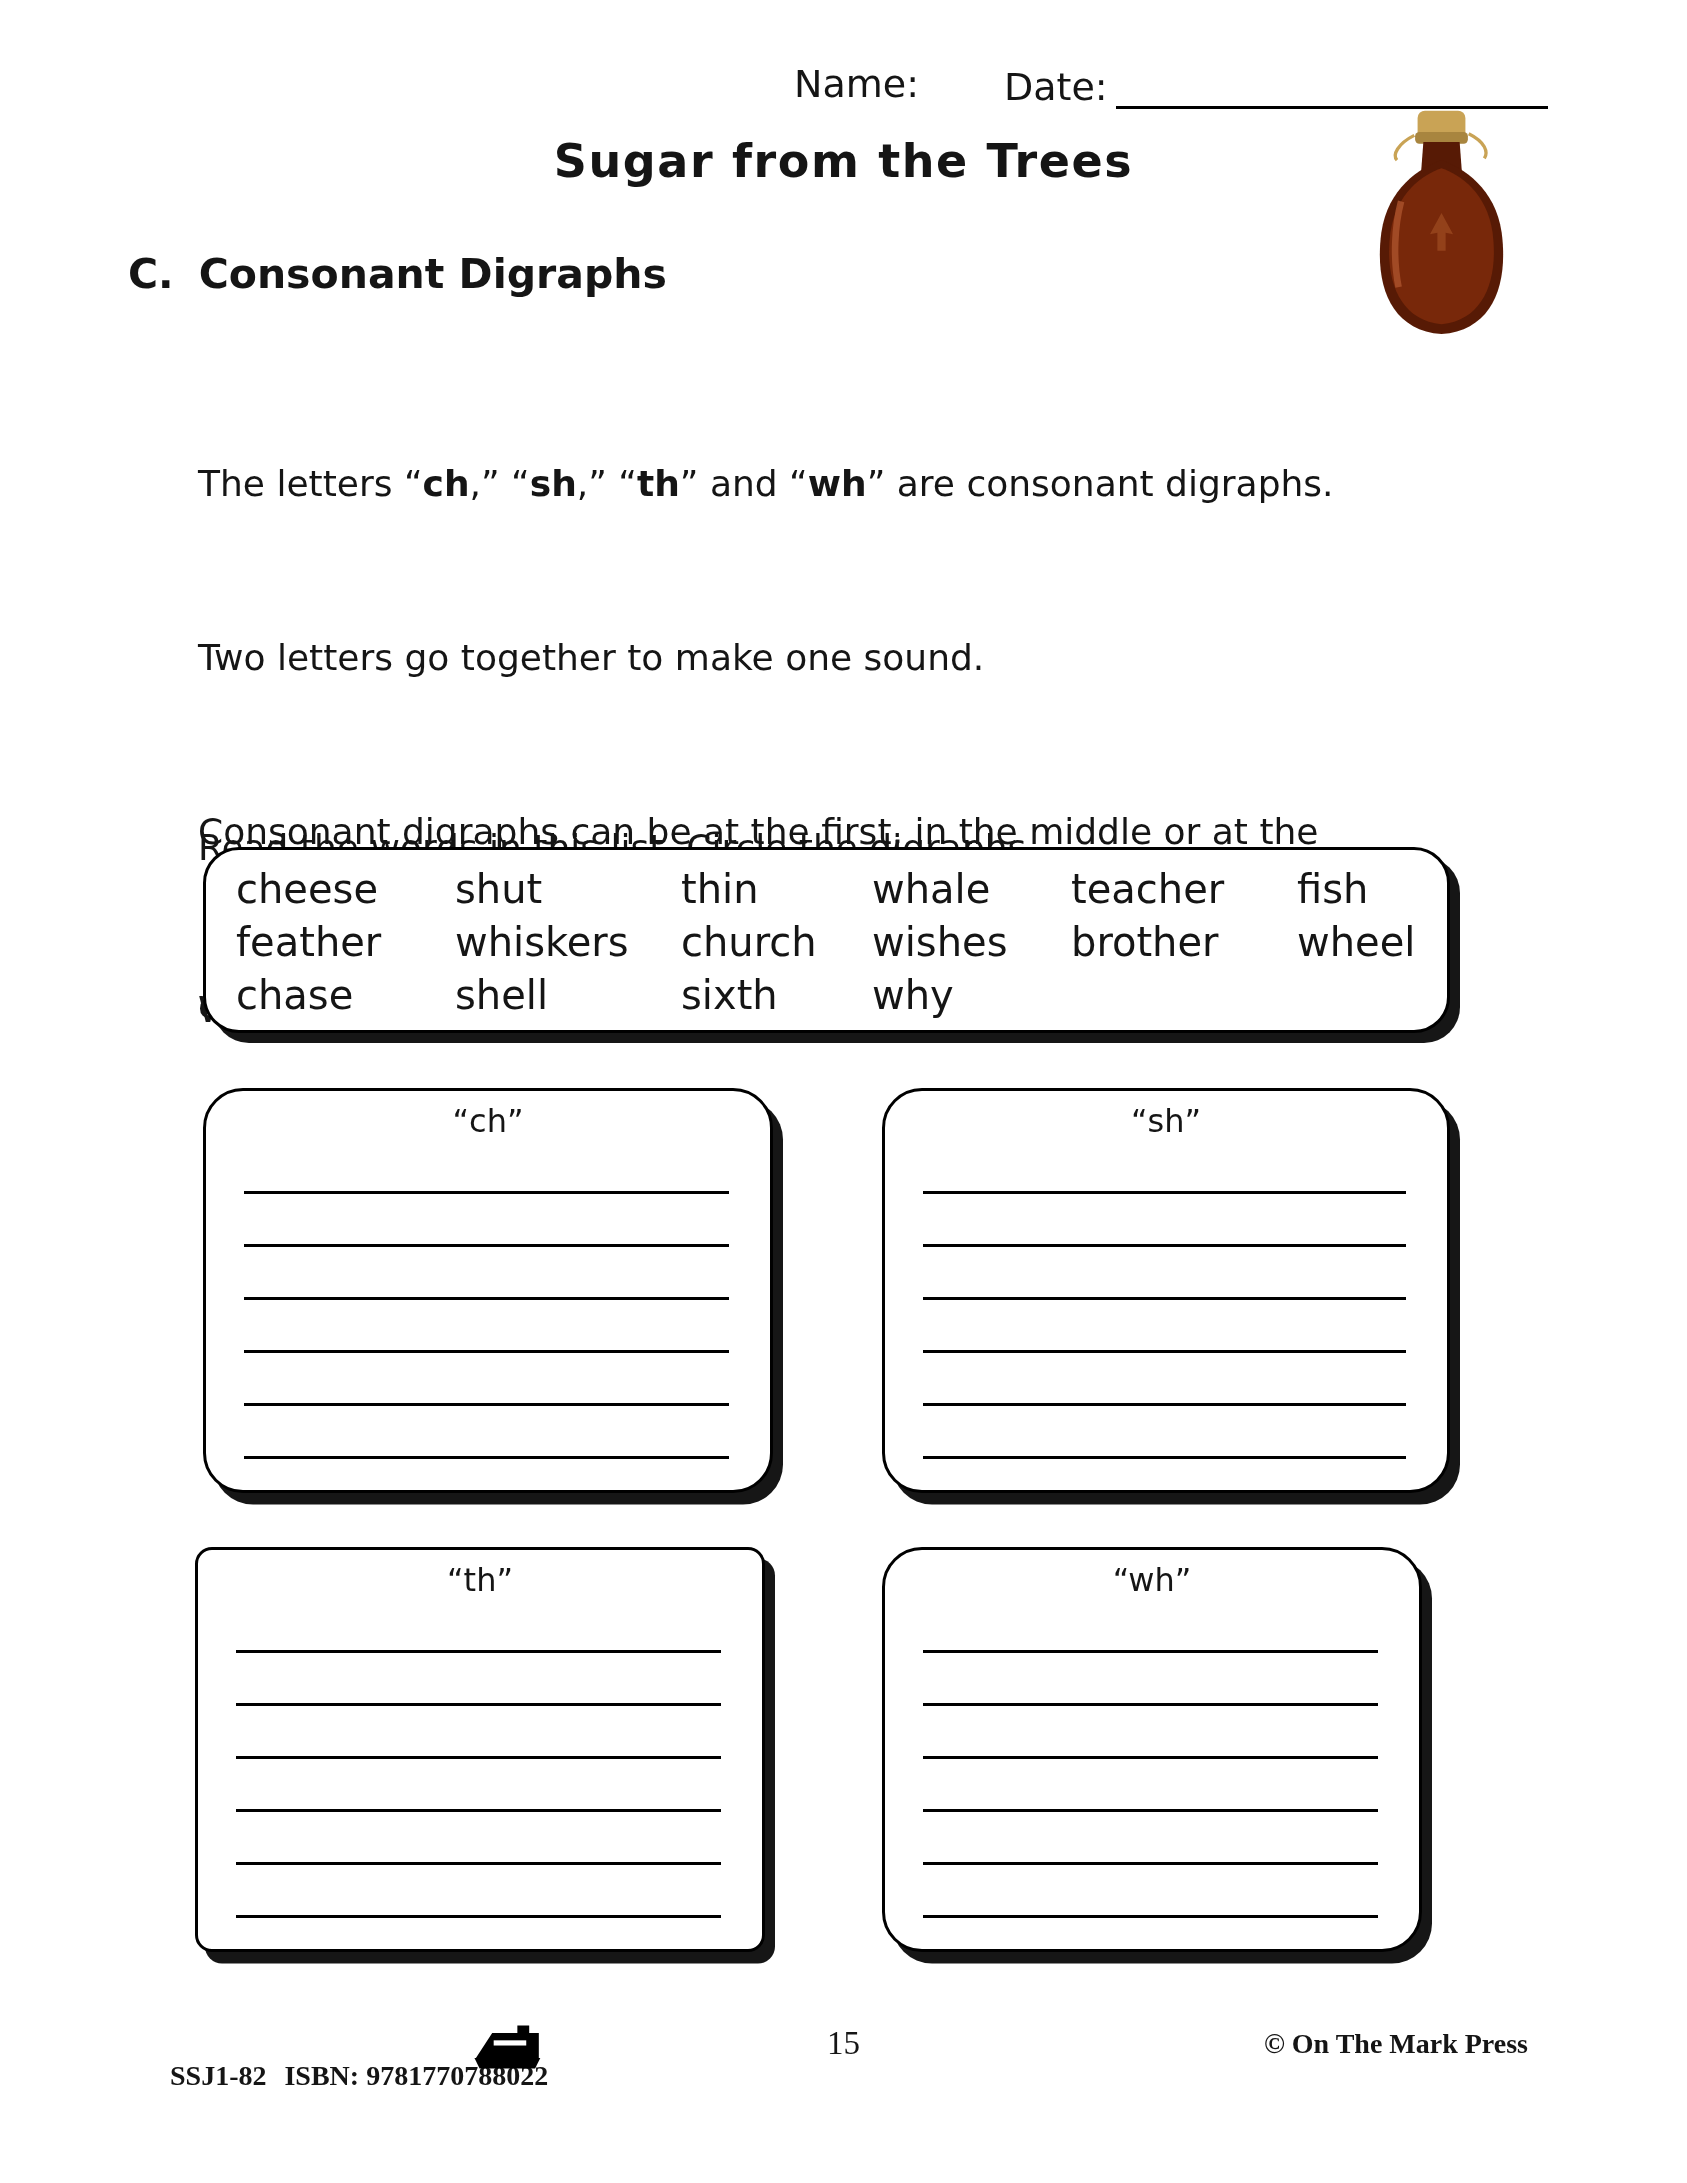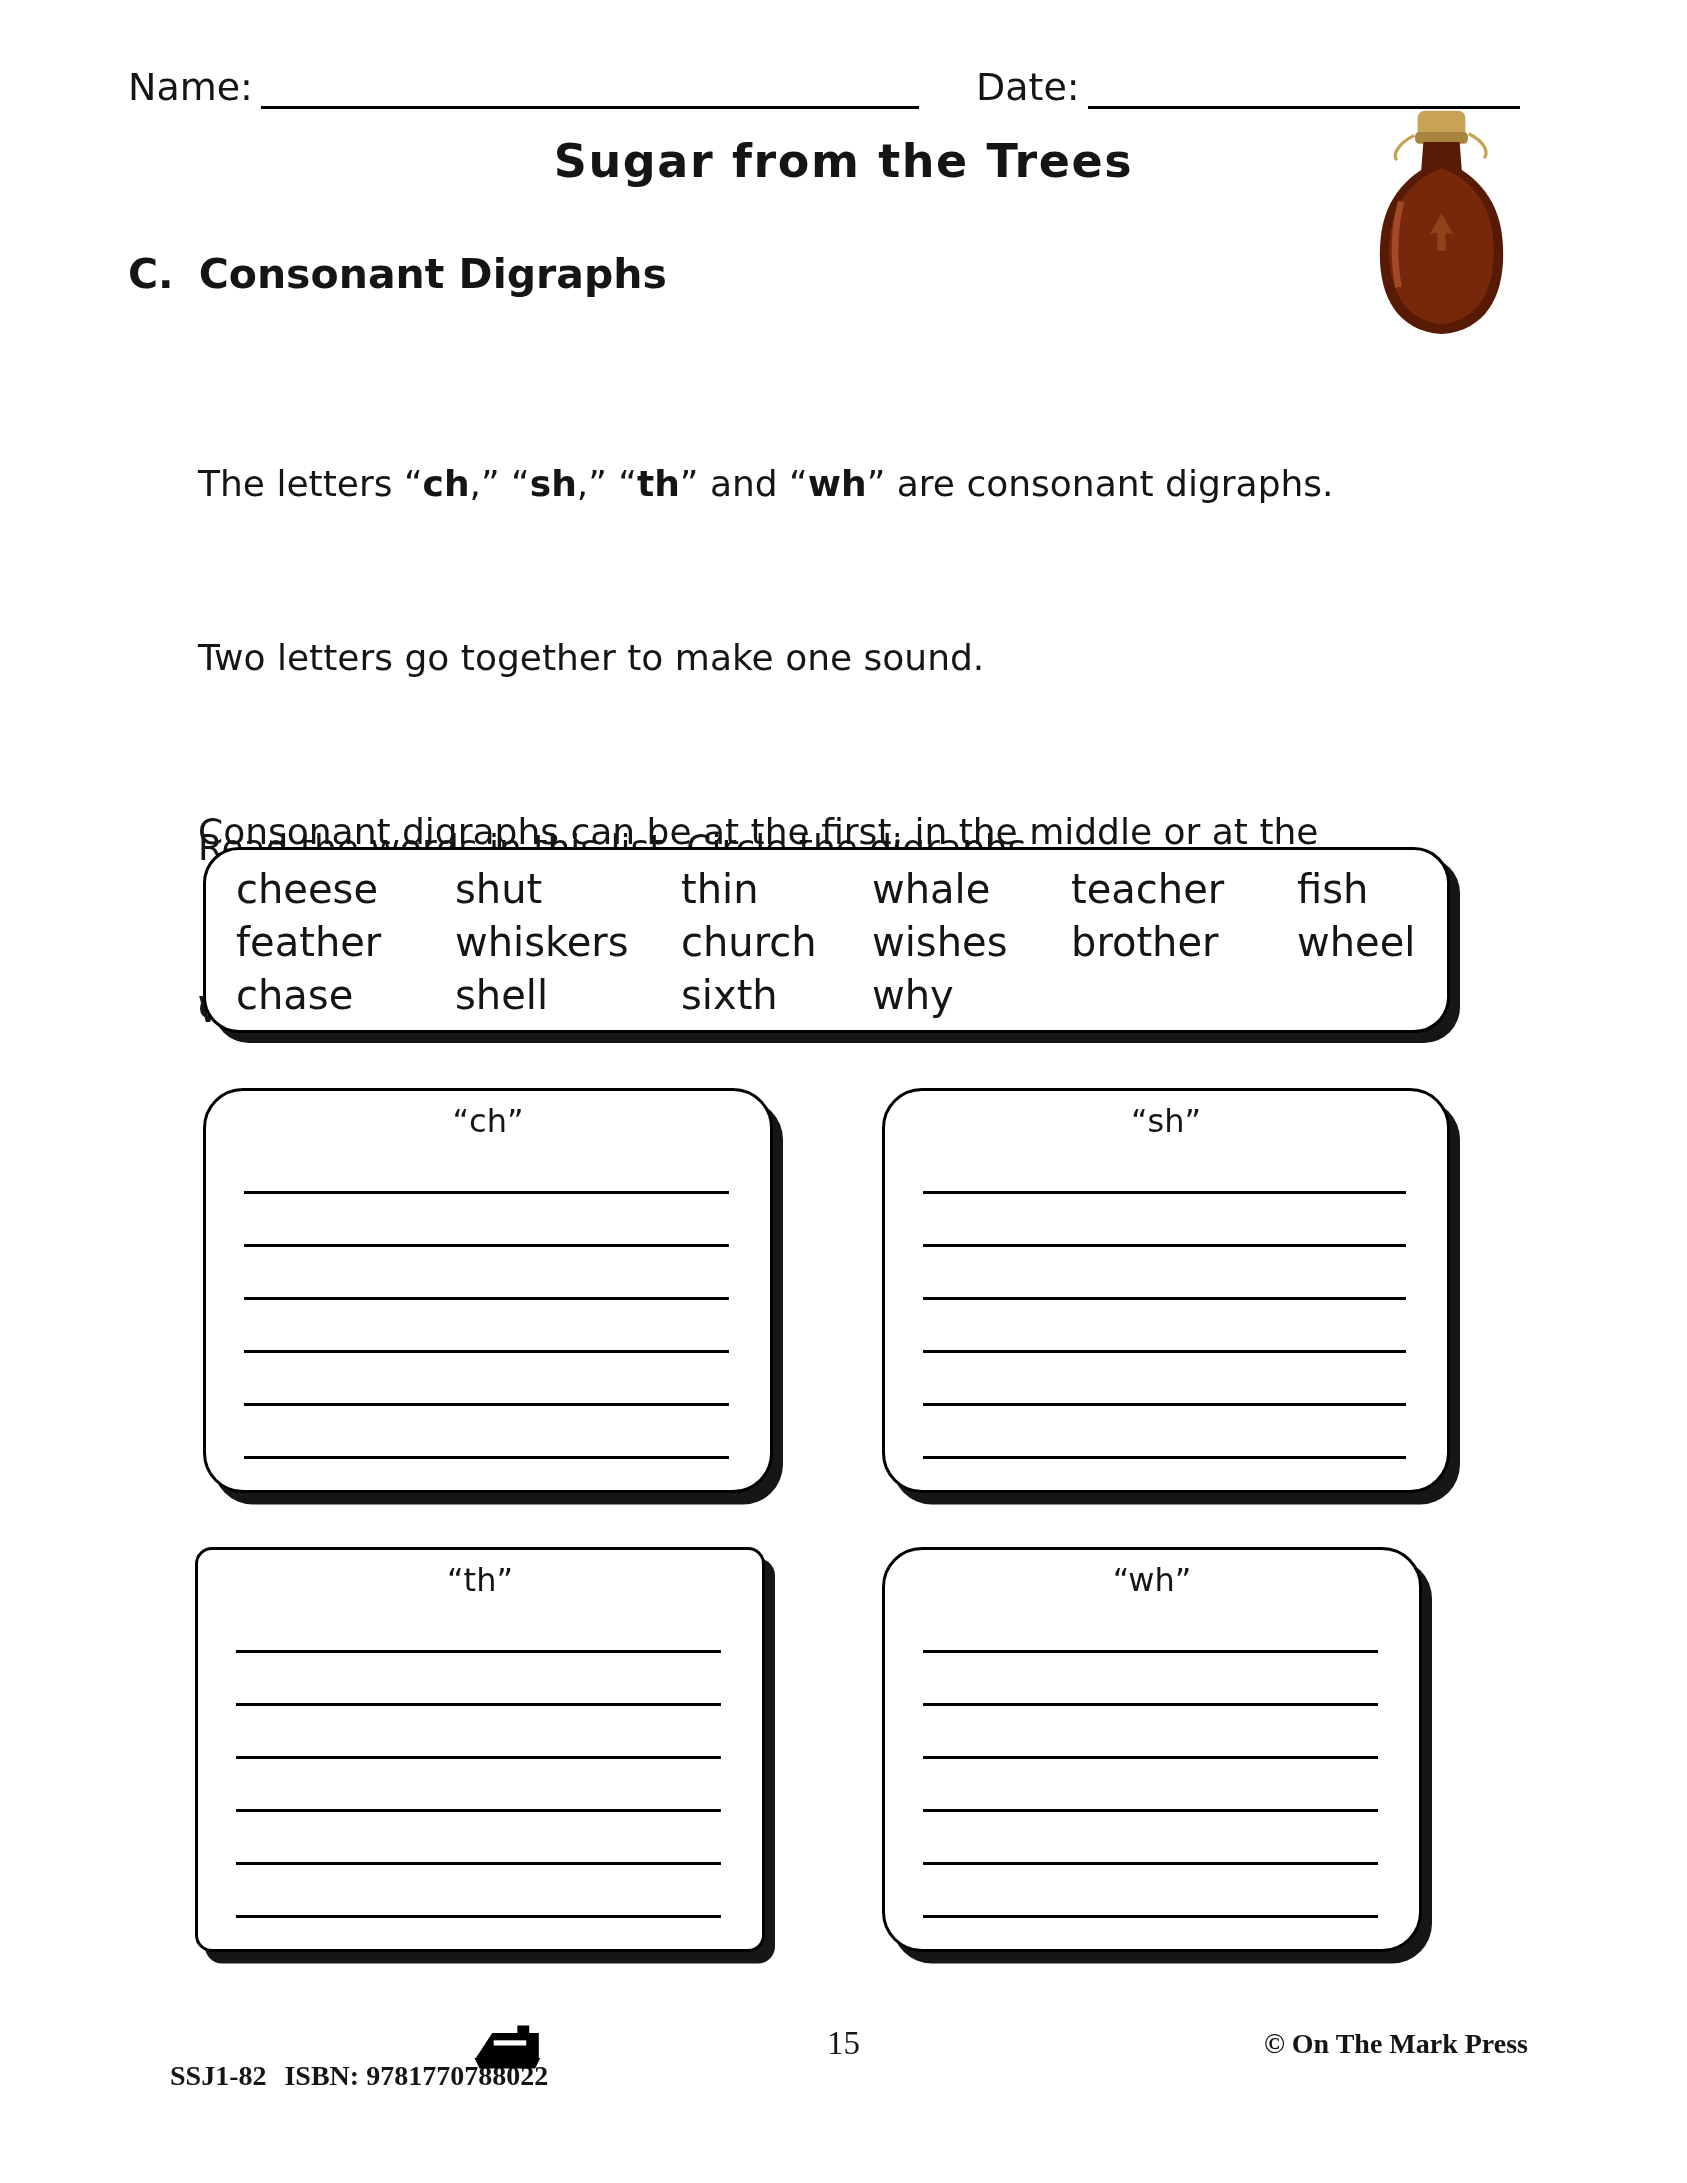--- a/index.html
+++ b/index.html
@@ -3,22 +3,22 @@
 <meta charset="utf-8">
 <style>
   * { margin:0; padding:0; box-sizing:border-box; }
   html,body { background:#ffffff; }
   body { font-family:"DejaVu Sans", sans-serif; color:#151515; }
   .page { position:relative; width:1687px; height:2183px; background:#ffffff; overflow:hidden; }
 
   
   .top-row { position:absolute; top:61px; left:0; width:1687px; height:48px; }
   .field-group { position:absolute; bottom:0; display:flex; align-items:flex-end; }
-  .name-group { left:128px; width:791px; }
-  .date-group { left:976px; width:544px; }
+  .name-group { left:128px; width:791px;flex-direction:column; }
+  .date-group { left:1004px; width:544px; }
   .field-label { font-size:38px; line-height:43px; white-space:pre; }
   .write-rule { flex:1; border-bottom:3.3px solid #000; height:10px; margin-left:8.2px; }
 
   .page-title { position:absolute; top:134px; left:0; width:1687px; text-align:center;
                 font-size:46px; font-weight:bold; letter-spacing:1.6px; }
 
   .bottle { position:absolute; top:109px; left:1361px; width:161px; height:235px; }
 
   .section-heading { position:absolute; top:250px; left:128px; font-size:41px; font-weight:bold; white-space:pre; }
   .section-heading .prefix { margin-right:25px; }

